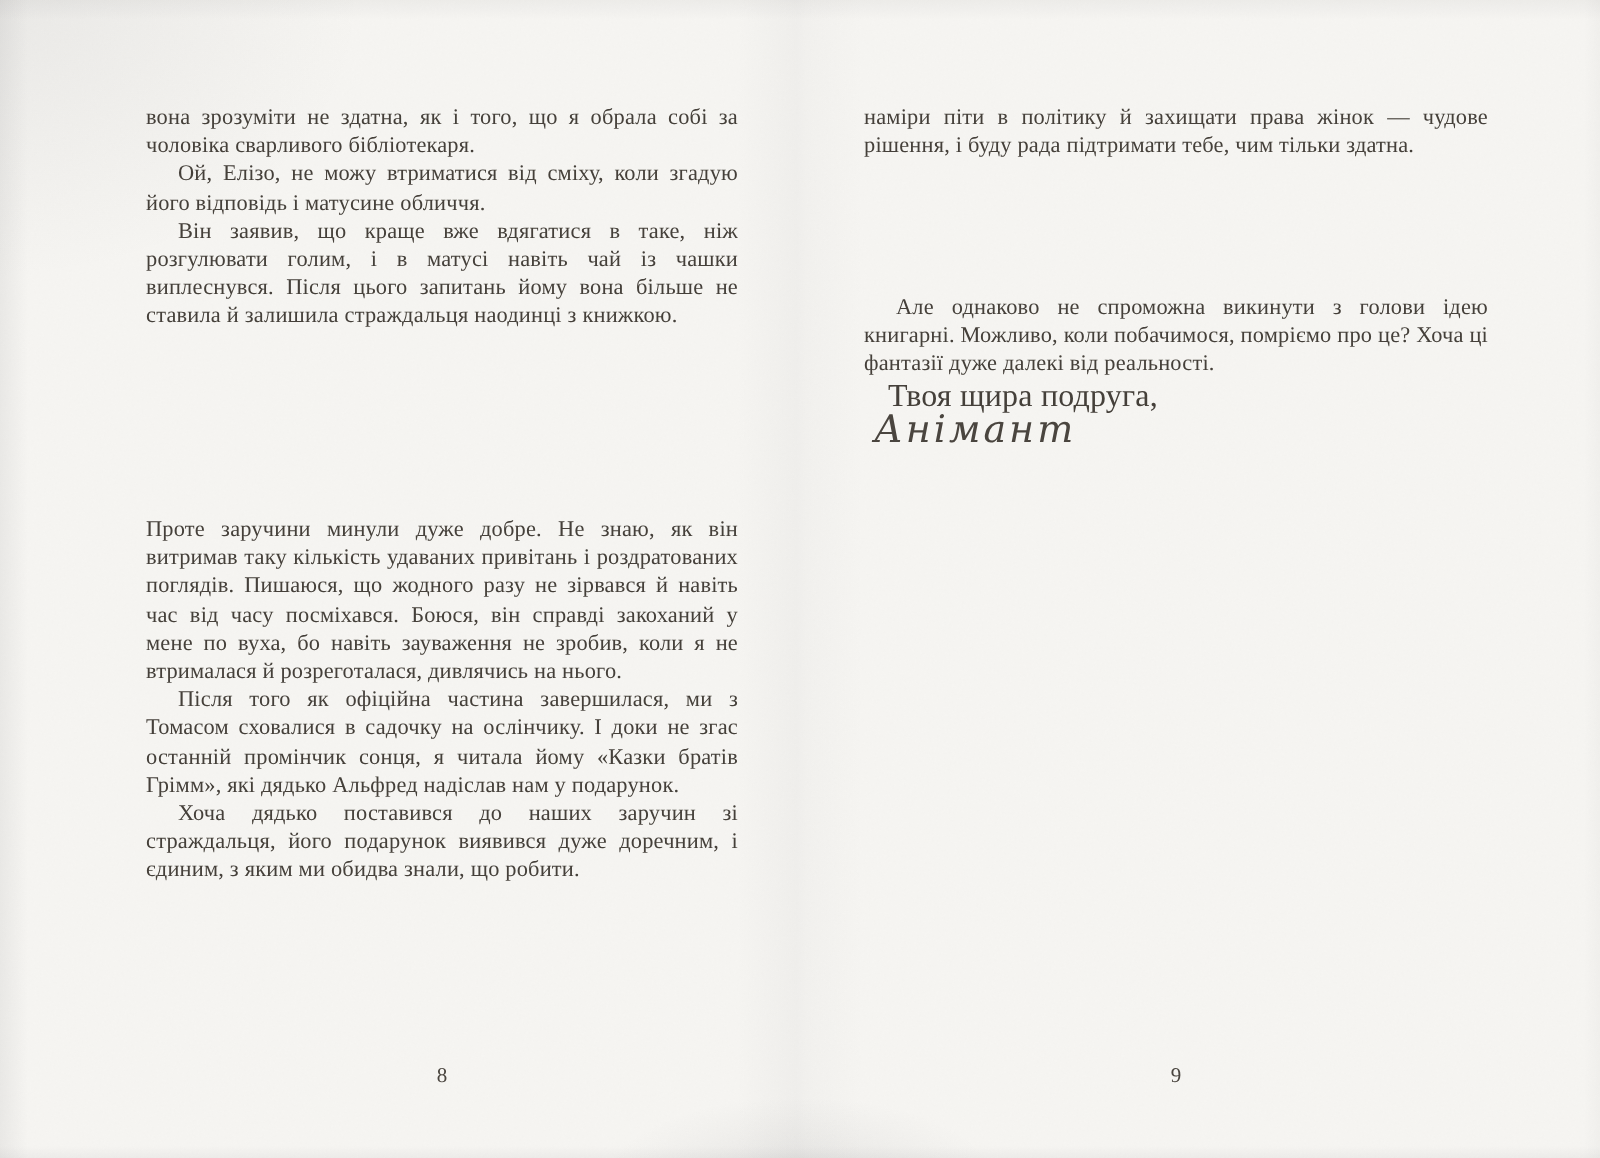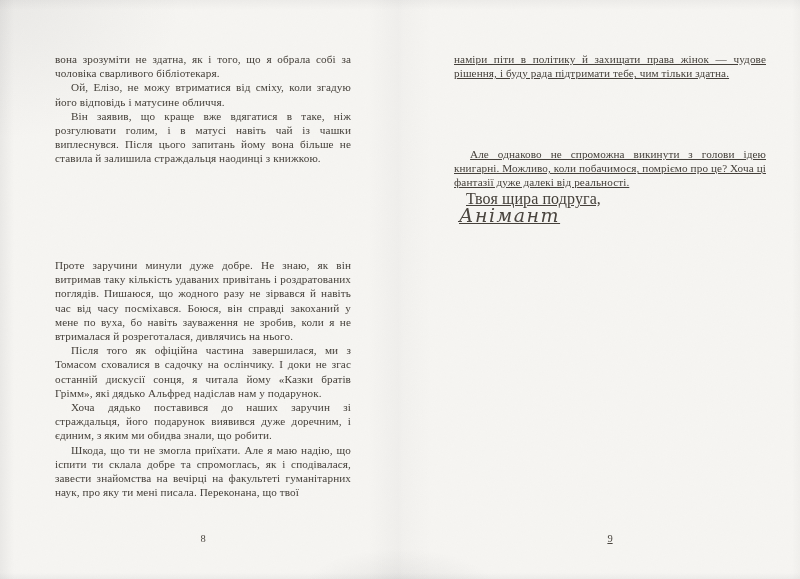--- a/index.html
+++ b/index.html
@@ -36,22 +36,22 @@
     line-height: 14.2px;
     letter-spacing: 0.1px;
   }
   .par {
     margin: 0;
     text-align: justify;
   }
   .par.indent {
     text-indent: 16px;
   }
-  .left-col  { left: 55px;  width: 296px; }
-  .right-col { left: 454px; width: 312px; text-decoration: underline; }
+  .left-col  { left: 73px;  width: 296px; }
+  .right-col { left: 432px; width: 312px; }
   .page-number {
     position: absolute;
     top: 533px;
     font-size: 10.5px;
     text-align: center;
     color: #4a453f;
   }
   .closing-line {
     margin: 0;
     padding-left: 12px;
@@ -83,23 +83,22 @@
 
   <div>
     <div class="text-block left-col" style="top:52px;">
         <p class="par">вона зрозуміти не здатна, як і того, що я обрала собі за чоловіка сварливого бібліотекаря.</p>
         <p class="par indent">Ой, Елізо, не можу втриматися від сміху, коли згадую його відповідь і матусине обличчя.</p>
         <p class="par indent">Він заявив, що краще вже вдягатися в таке, ніж розгулювати голим, і в матусі навіть чай із чашки виплеснувся. Після цього запитань йому вона більше не ставила й залишила страждальця наодинці з книжкою.</p>
       </div>
 
     <div class="text-block left-col" style="top:258px;">
         <p class="par">Проте заручини минули дуже добре. Не знаю, як він витримав таку кількість удаваних привітань і роздратованих поглядів. Пишаюся, що жодного разу не зірвався й навіть час від часу посміхався. Боюся, він справді закоханий у мене по вуха, бо навіть зауваження не зробив, коли я не втрималася й розреготалася, дивлячись на нього.</p>
-        <p class="par indent">Після того як офіційна частина завершилася, ми з Томасом сховалися в садочку на ослінчику. І доки не згас останній дискусії сонця, я читала йому «Казки братів Грімм», які дядько Альфред надіслав нам у подарунок.</p>
+        <p class="par indent">Після того як офіційна частина завершилася, ми з Томасом сховалися в садочку на ослінчику. І доки не згас останній промінчик сонця, я читала йому «Казки братів Грімм», які дядько Альфред надіслав нам у подарунок.</p>
         <p class="par indent">Хоча дядько поставився до наших заручин зі страждальця, його подарунок виявився дуже доречним, і єдиним, з яким ми обидва знали, що робити.</p>
-        <p class="par indent">Шкода, що ти не змогла приїхати. Але я маю надію, що іспити ти склала добре та спромоглась, як і сподівалася, завести знайомства на вечірці на факультеті гуманітарних наук, про яку ти мені писала. Переконана, що твої</p>
       </div>
 
     <div class="page-number left-col">8</div>
   </div>
 
   <div>
     <div class="text-block right-col" style="top:52px;">
         <p class="par">наміри піти в політику й захищати права жінок — чудове рішення, і буду рада підтримати тебе, чим тільки здатна.</p>
       </div>
 

